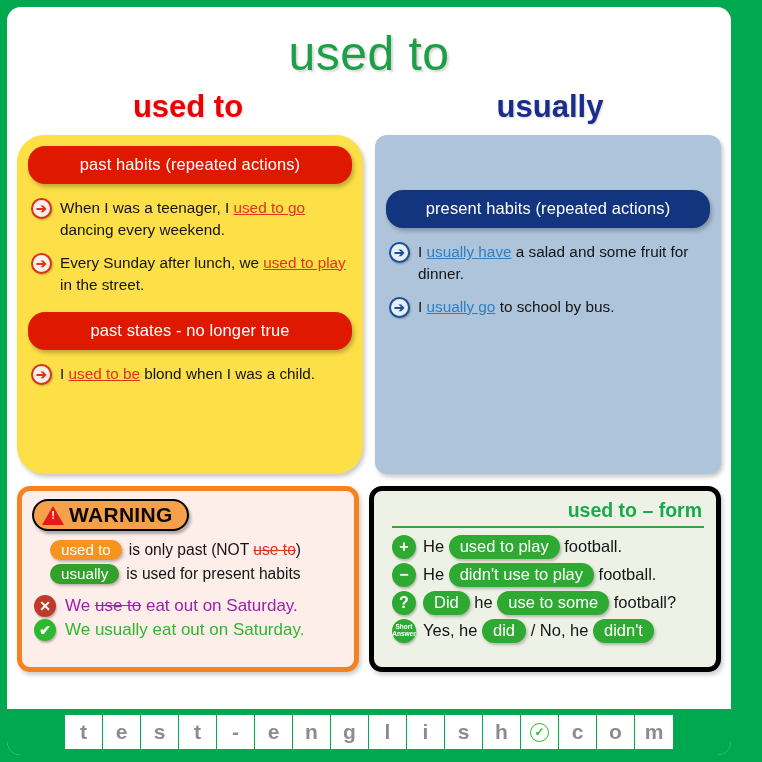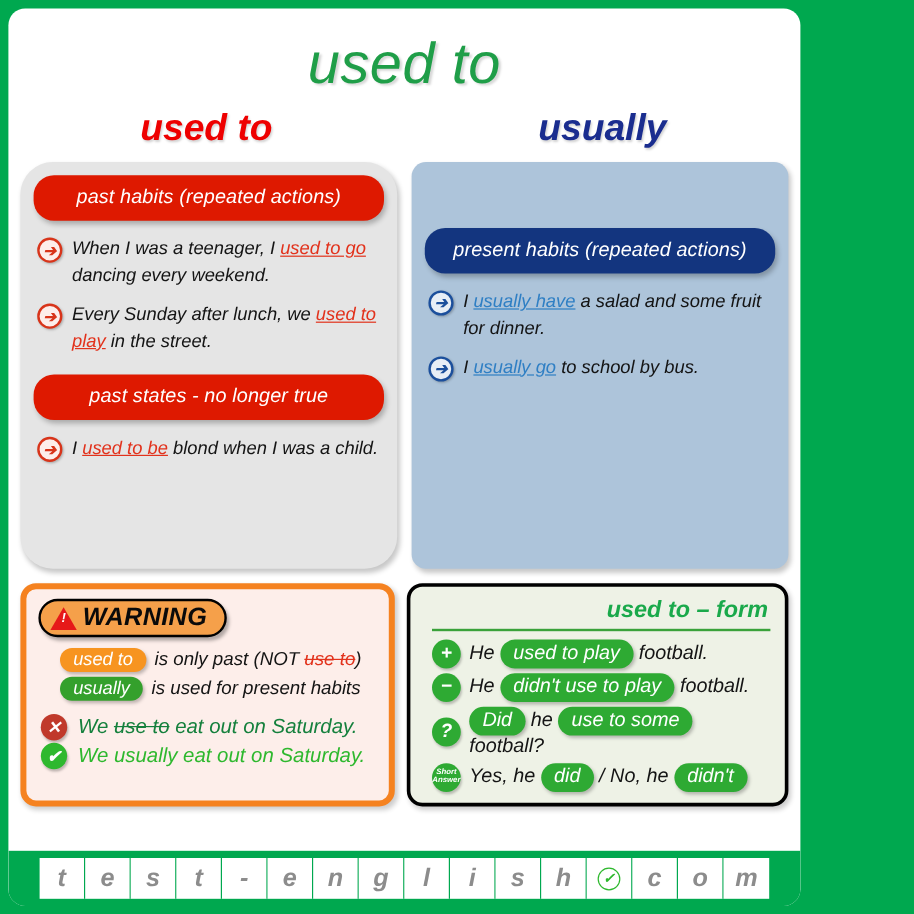--- a/index.html
+++ b/index.html
@@ -15,26 +15,25 @@
   #poster {
     position: relative;
     width: 762px;
     height: 762px;
     background: #00a84f;
     padding: 7px;
   }
 
   .inner {
     position: relative;
-    width: 660px;
+    width: 724px;
     height: 748px;
     background: #ffffff;
     border-radius: 14px;
     overflow: hidden;
-    font-style: italic;
   }
 
   
   .main-title {
     text-align: center;
     font-size: 48px;
     color: #1f9e48;
     font-weight: 400;
     letter-spacing: 0.5px;
     padding-top: 22px;
@@ -66,21 +65,21 @@
     gap: 12px;
     padding: 10px 10px 0 10px;
   }
   .panel {
     flex: 1;
     border-radius: 12px;
     padding: 11px 11px 14px 11px;
     box-shadow: 2px 3px 4px rgba(0,0,0,0.22);
     height: 339px;
   }
-  .panel.red-panel  { background: #e5e5e5; border-radius: 27px; }
+  .panel.red-panel  { background: #fde047; border-radius: 27px; }
   .panel.blue-panel { background: #adc4da; }
 
   .bar {
     border-radius: 17px;
     text-align: center;
     color: #ffffff;
     font-size: 16.5px;
     padding: 9px 6px 10px 6px;
     box-shadow: 2px 3px 4px rgba(0,0,0,0.25);
     letter-spacing: 0.1px;
@@ -132,21 +131,21 @@
     border-radius: 13px;
     height: 186px;
     box-shadow: 2px 3px 4px rgba(0,0,0,0.20);
   }
   .warn-box {
     border: 5px solid #f58220;
     background: #fdeeea;
     padding: 8px 10px 8px 10px;
   }
   .form-box {
-    border: 3px solid #000000;
+    border: 5px solid #000000;
     background: #eef2e6;
     padding: 6px 12px 6px 18px;
   }
 
   
   .warn-badge {
     display: inline-flex;
     align-items: center;
     gap: 5px;
     background: #f7a košer;
@@ -216,21 +215,21 @@
     border-radius: 50%;
     color: #ffffff;
     font-size: 14px;
     font-weight: bold;
     display: flex; align-items: center; justify-content: center;
     box-shadow: 1px 2px 2px rgba(0,0,0,0.25);
   }
   .v-ico.bad  { background: #c0392b; }
   .v-ico.good { background: #2eb82e; }
   .v-text { font-size: 17px; }
-  .v-text.bad  { color: #15803d; }
+  .v-text.bad  { color: #a21caf; }
   .v-text.good { color: #2eb82e; }
   .v-text .strike2 { text-decoration: line-through; }
 
   
   .form-title {
     text-align: right;
     font-size: 19.5px;
     color: #1aa94b;
     font-weight: 600;
     padding: 2px 2px 4px 0;

